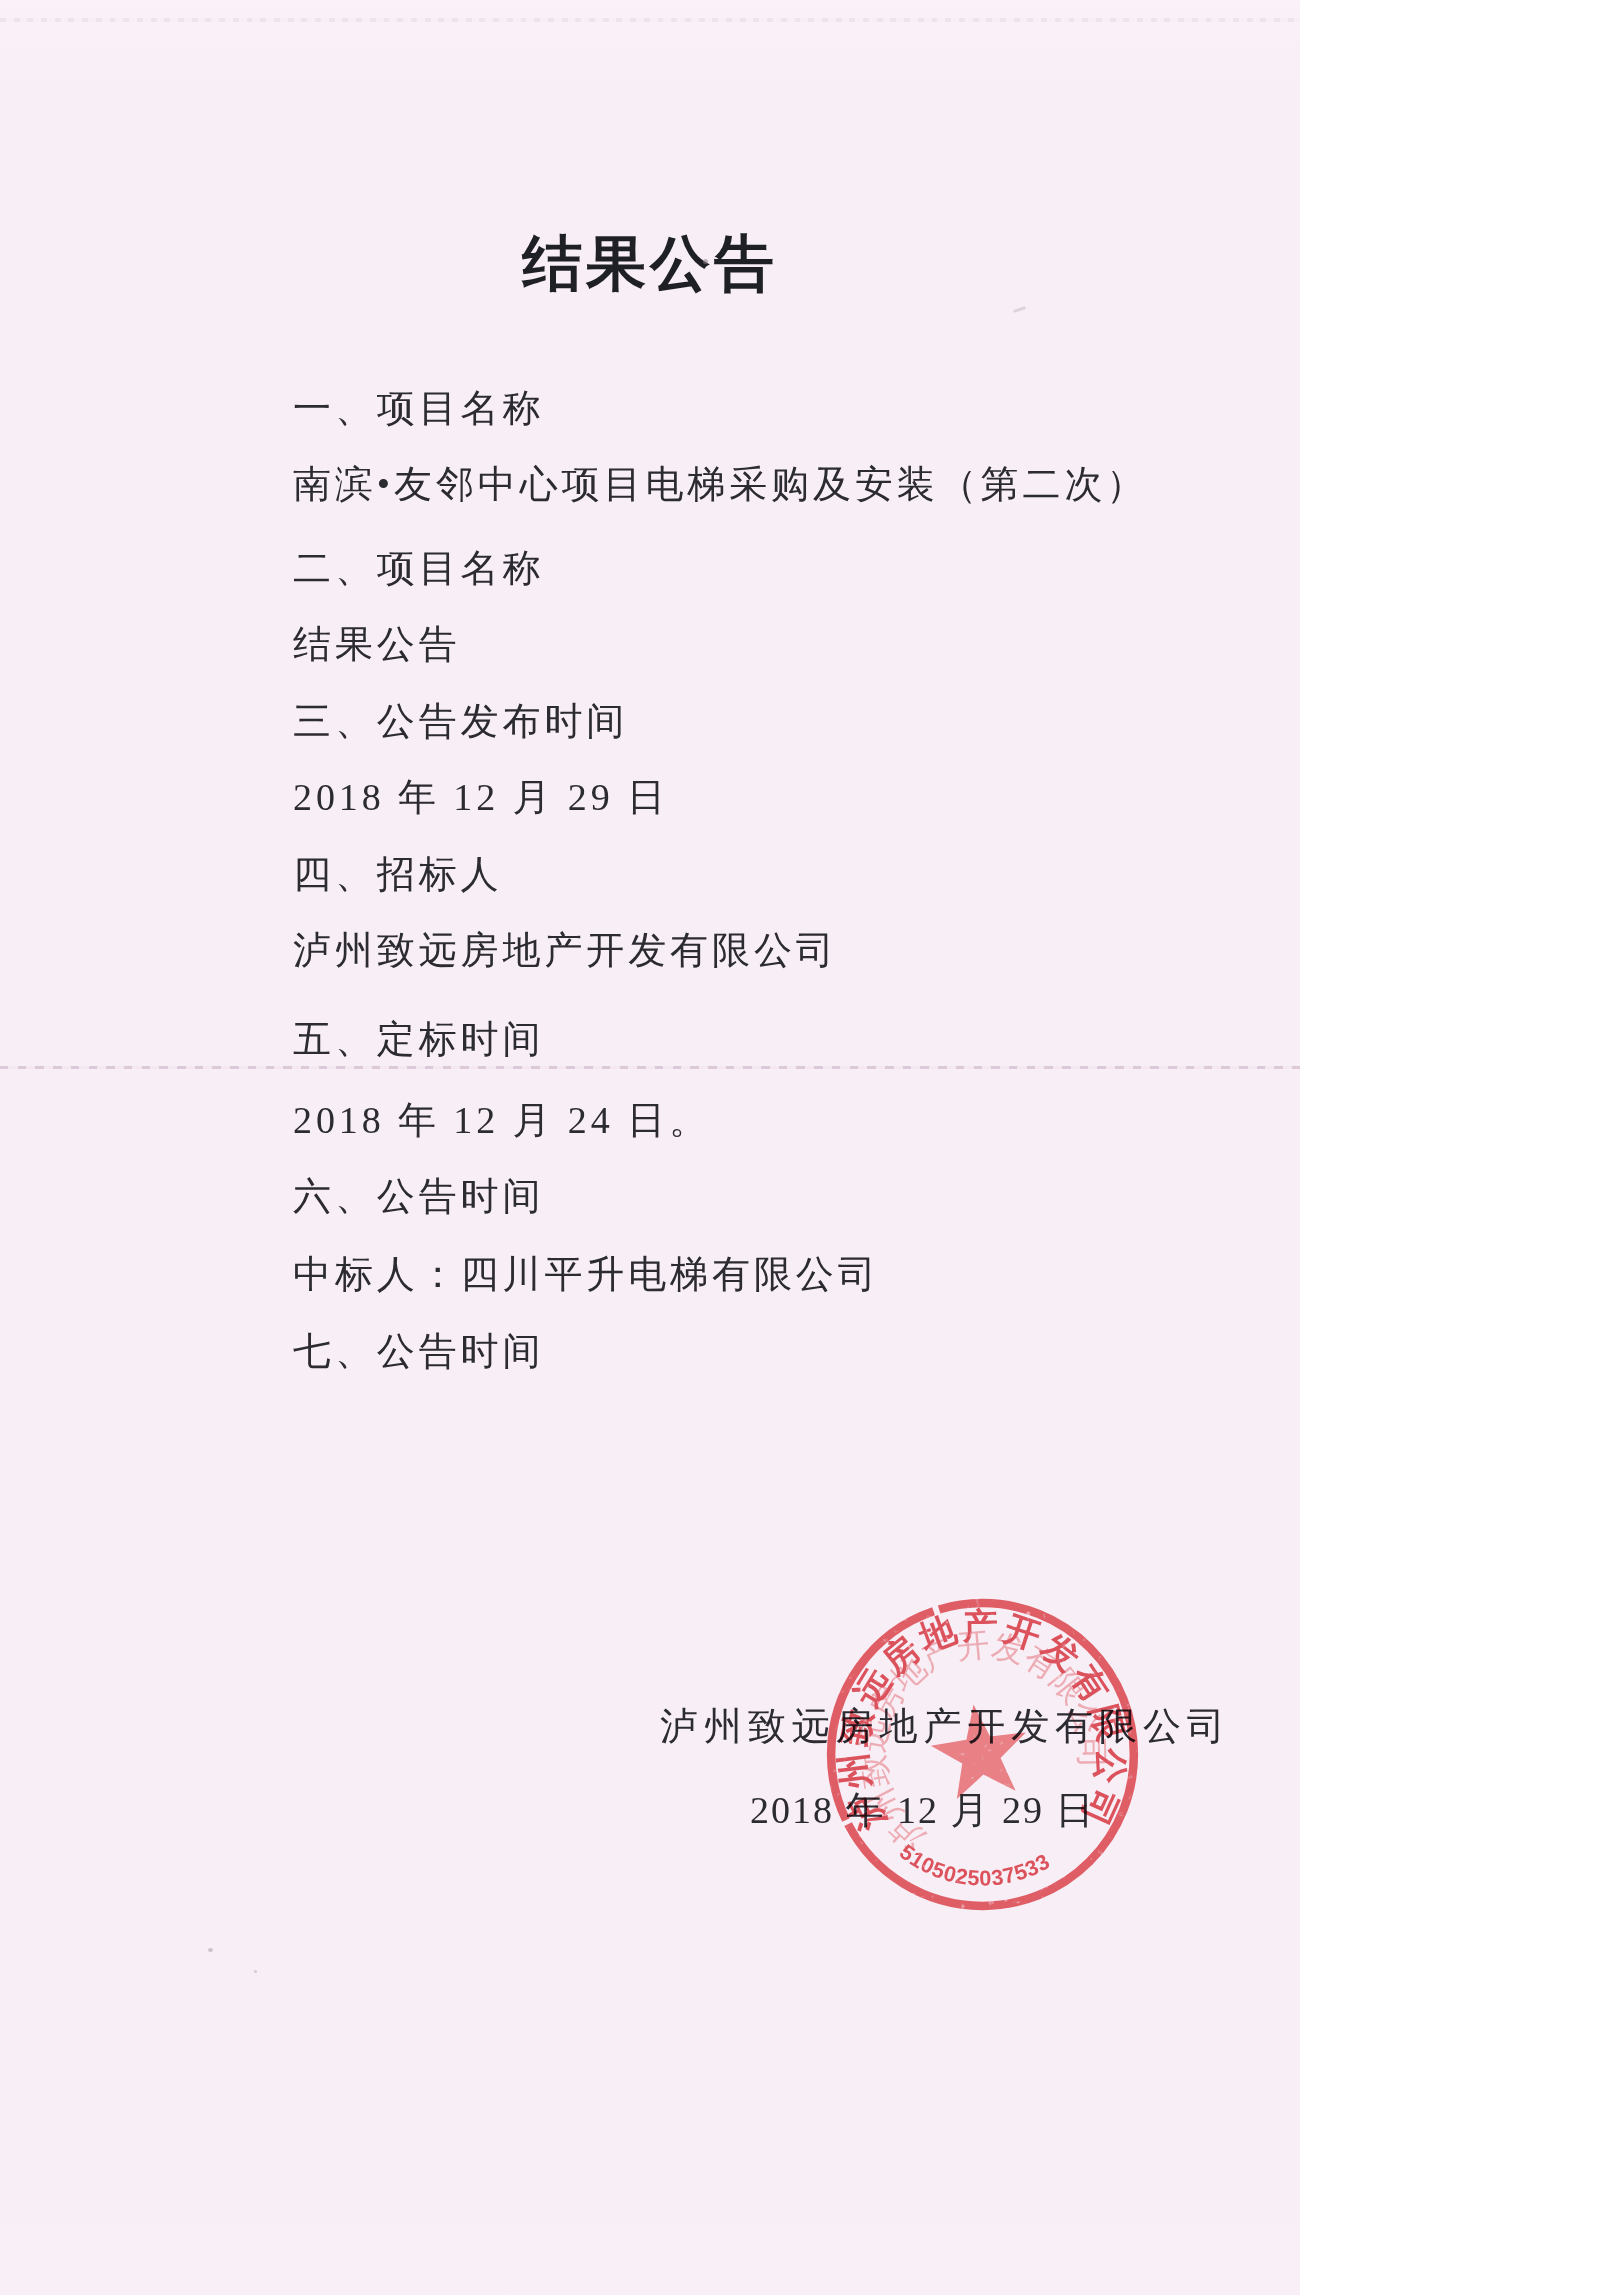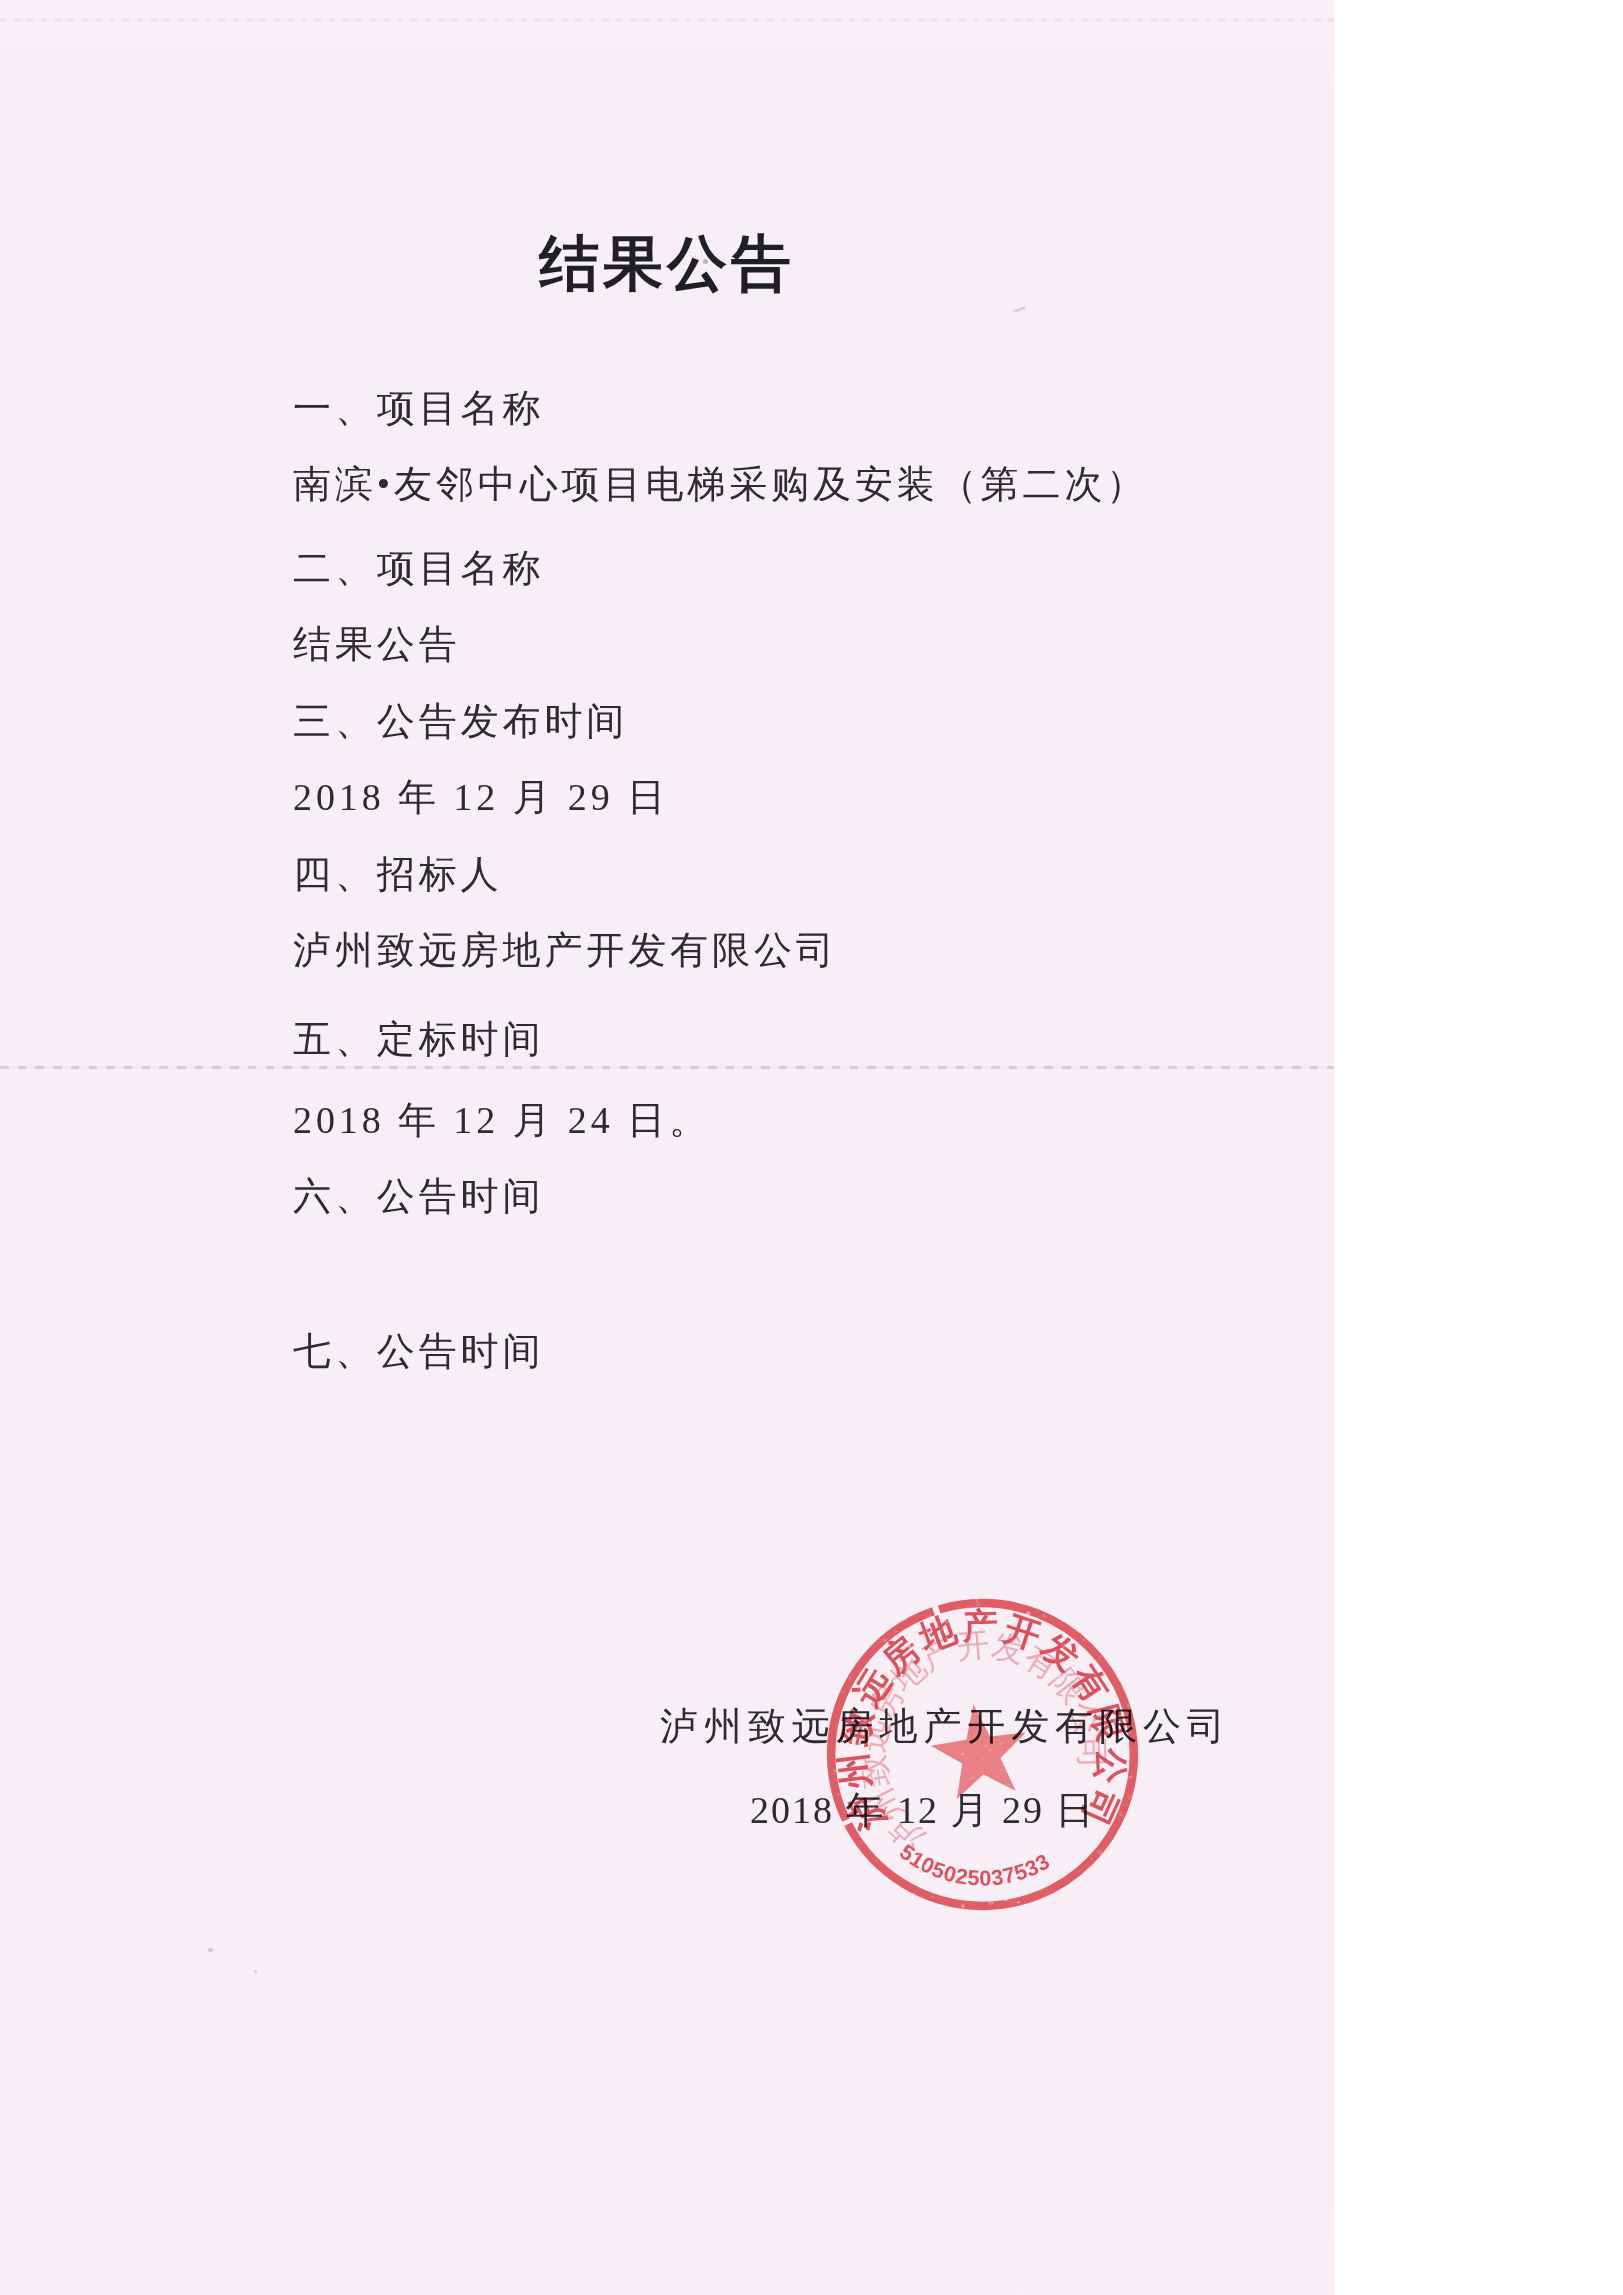--- a/index.html
+++ b/index.html
@@ -12,21 +12,20 @@
       overflow: hidden;
     }
     .page {
       position: relative;
       width: 1300px;
       height: 2295px;
       background: linear-gradient(180deg, #faf2f8 0%, #f8eef6 4%, #f8eef6 96%, #f9f0f7 100%);
       font-family: "Liberation Serif", "DejaVu Serif", serif;
       color: #2b2b31;
       overflow: hidden;
-      padding-left: 34px;
     }
     .doc-title {
       position: absolute;
       top: 224px;
       left: 0;
       width: 100%;
       margin: 0;
       text-align: center;
       font-size: 60px;
       font-weight: 700;
@@ -109,20 +108,21 @@
   <div class="line" style="top:678px">三、公告发布时间</div>
   <div class="line" style="top:754px">2018 年 12 月 29 日</div>
   <div class="line" style="top:831px">四、招标人</div>
   <div class="line" style="top:907px">泸州致远房地产开发有限公司</div>
   <div class="line" style="top:996px">五、定标时间</div>
 
   <div class="scanline"></div>
 
   <div class="line" style="top:1077px">2018 年 12 月 24 日。</div>
   <div class="line" style="top:1153px">六、公告时间</div>
+  <div class="line" style="top:1231px">中标人：四川平升电梯有限公司</div>
   <div class="line" style="top:1308px">七、公告时间</div>
 
   <div class="sig-line sig-company">泸州致远房地产开发有限公司</div>
   <div class="sig-line sig-date">2018 年 12 月 29 日</div>
 
   <svg class="stamp" viewBox="0 0 560 560" aria-hidden="true">
     <defs>
       <path id="arcTop" d="M 134.2 382.2 A 178 178 0 1 1 425.8 382.2"></path>
       <path id="arcGhost" d="M 150.1 355 A 150 150 0 1 1 409.9 355"></path>
       <path id="arcNum" d="M 151.4 433.2 A 200 200 0 0 0 408.6 433.2"></path>

